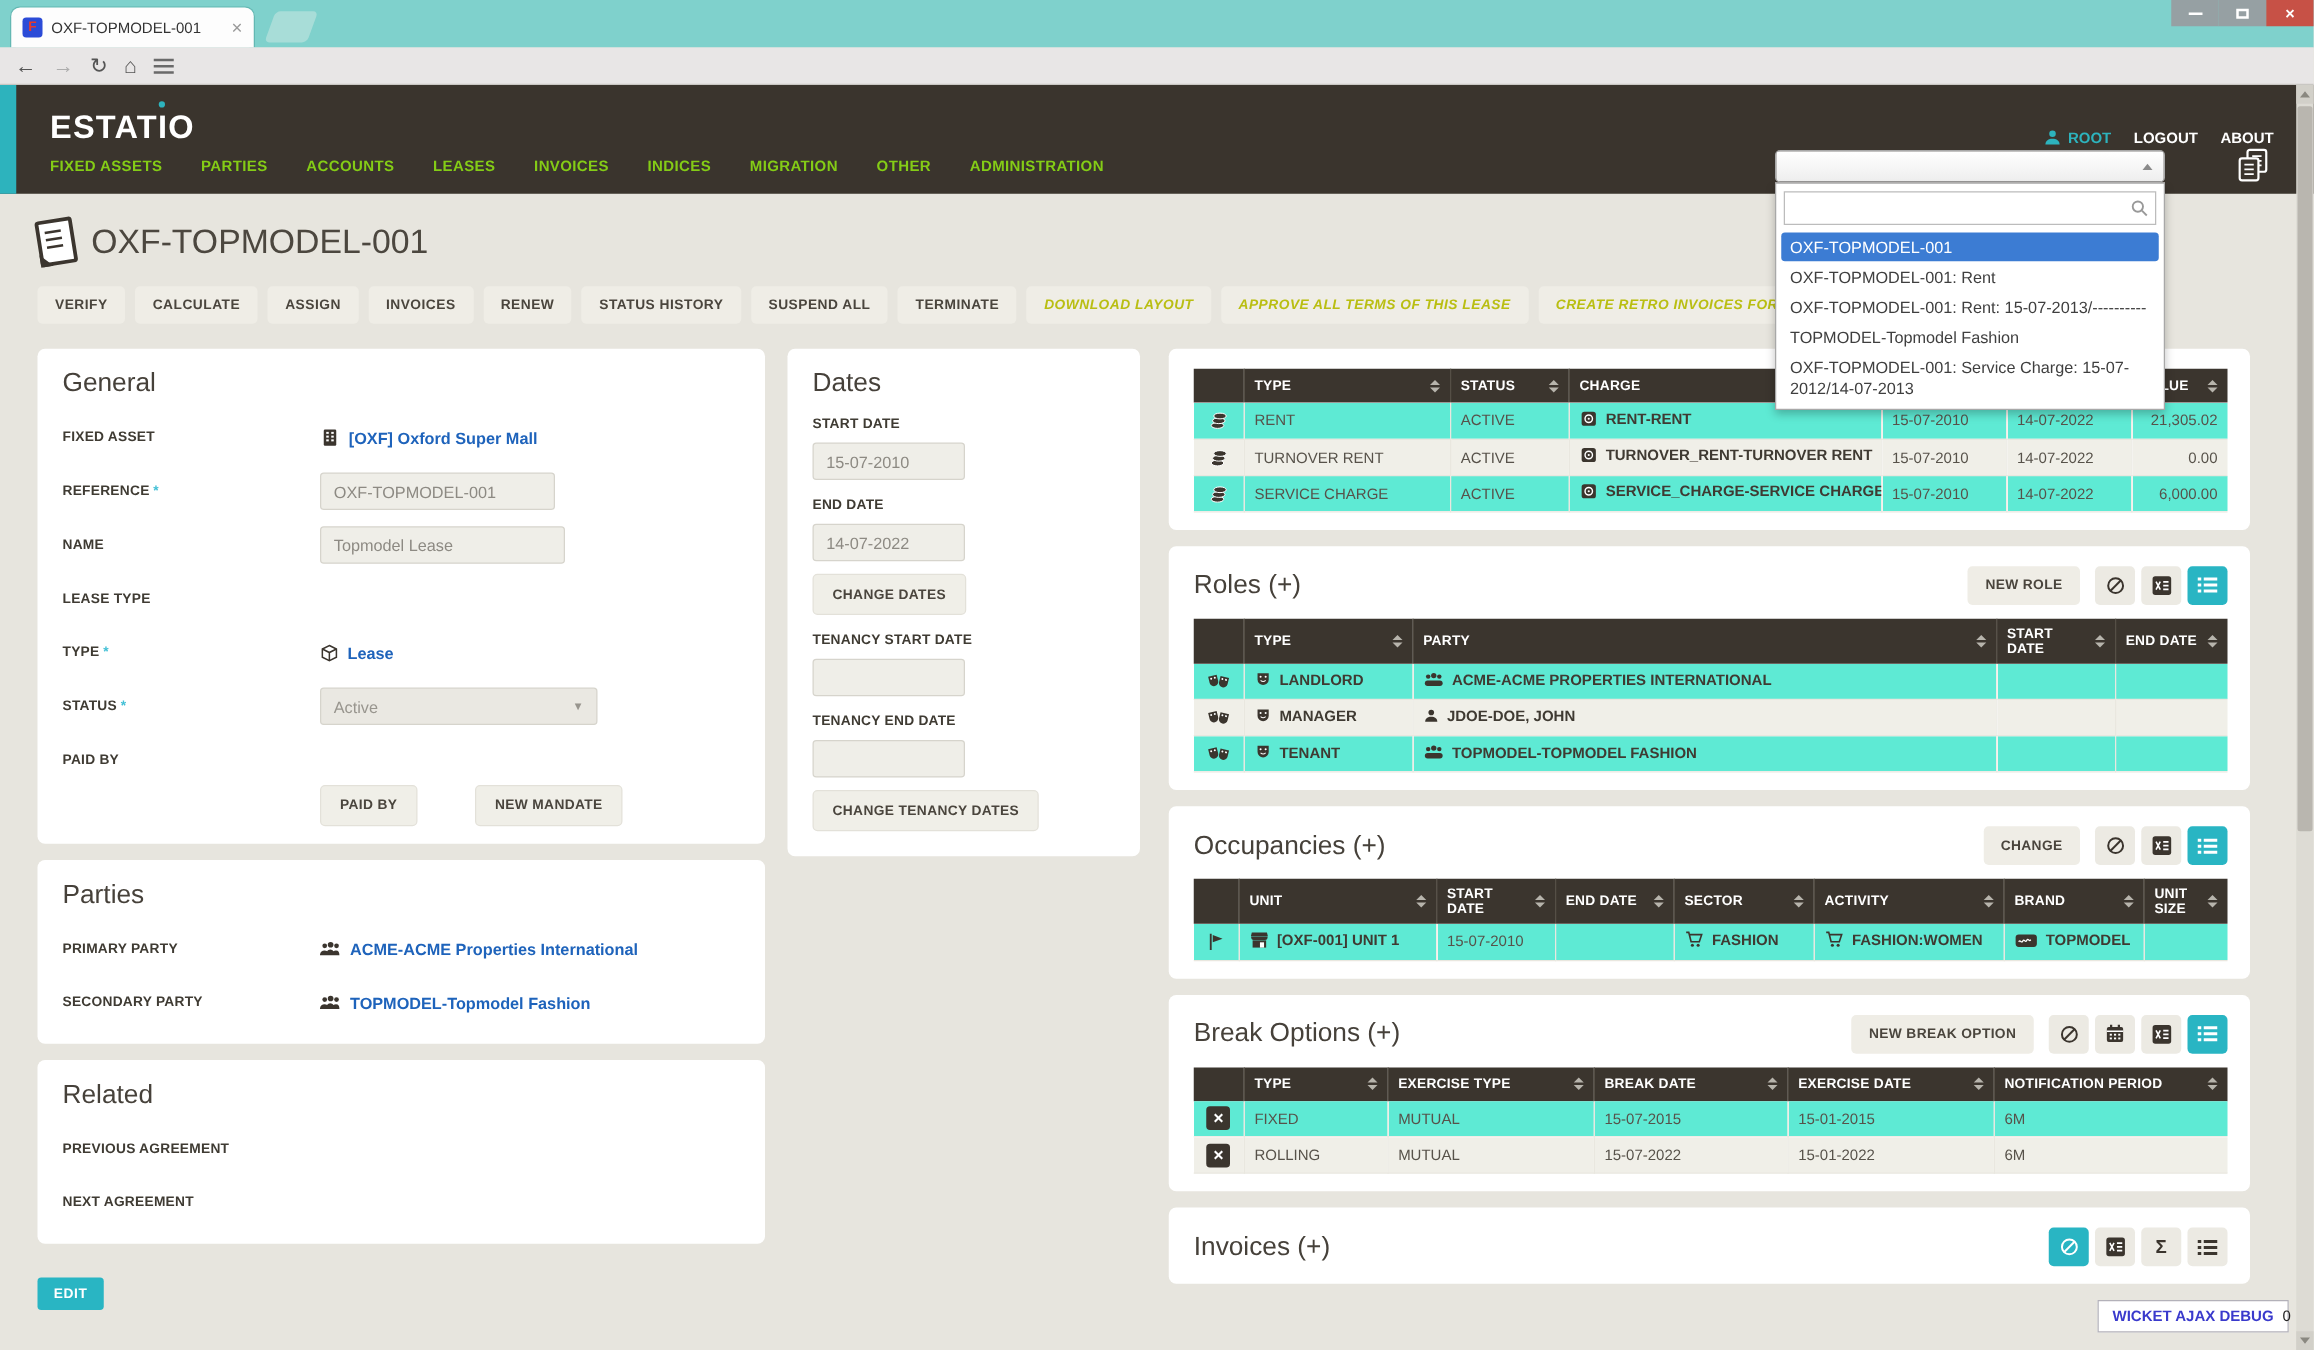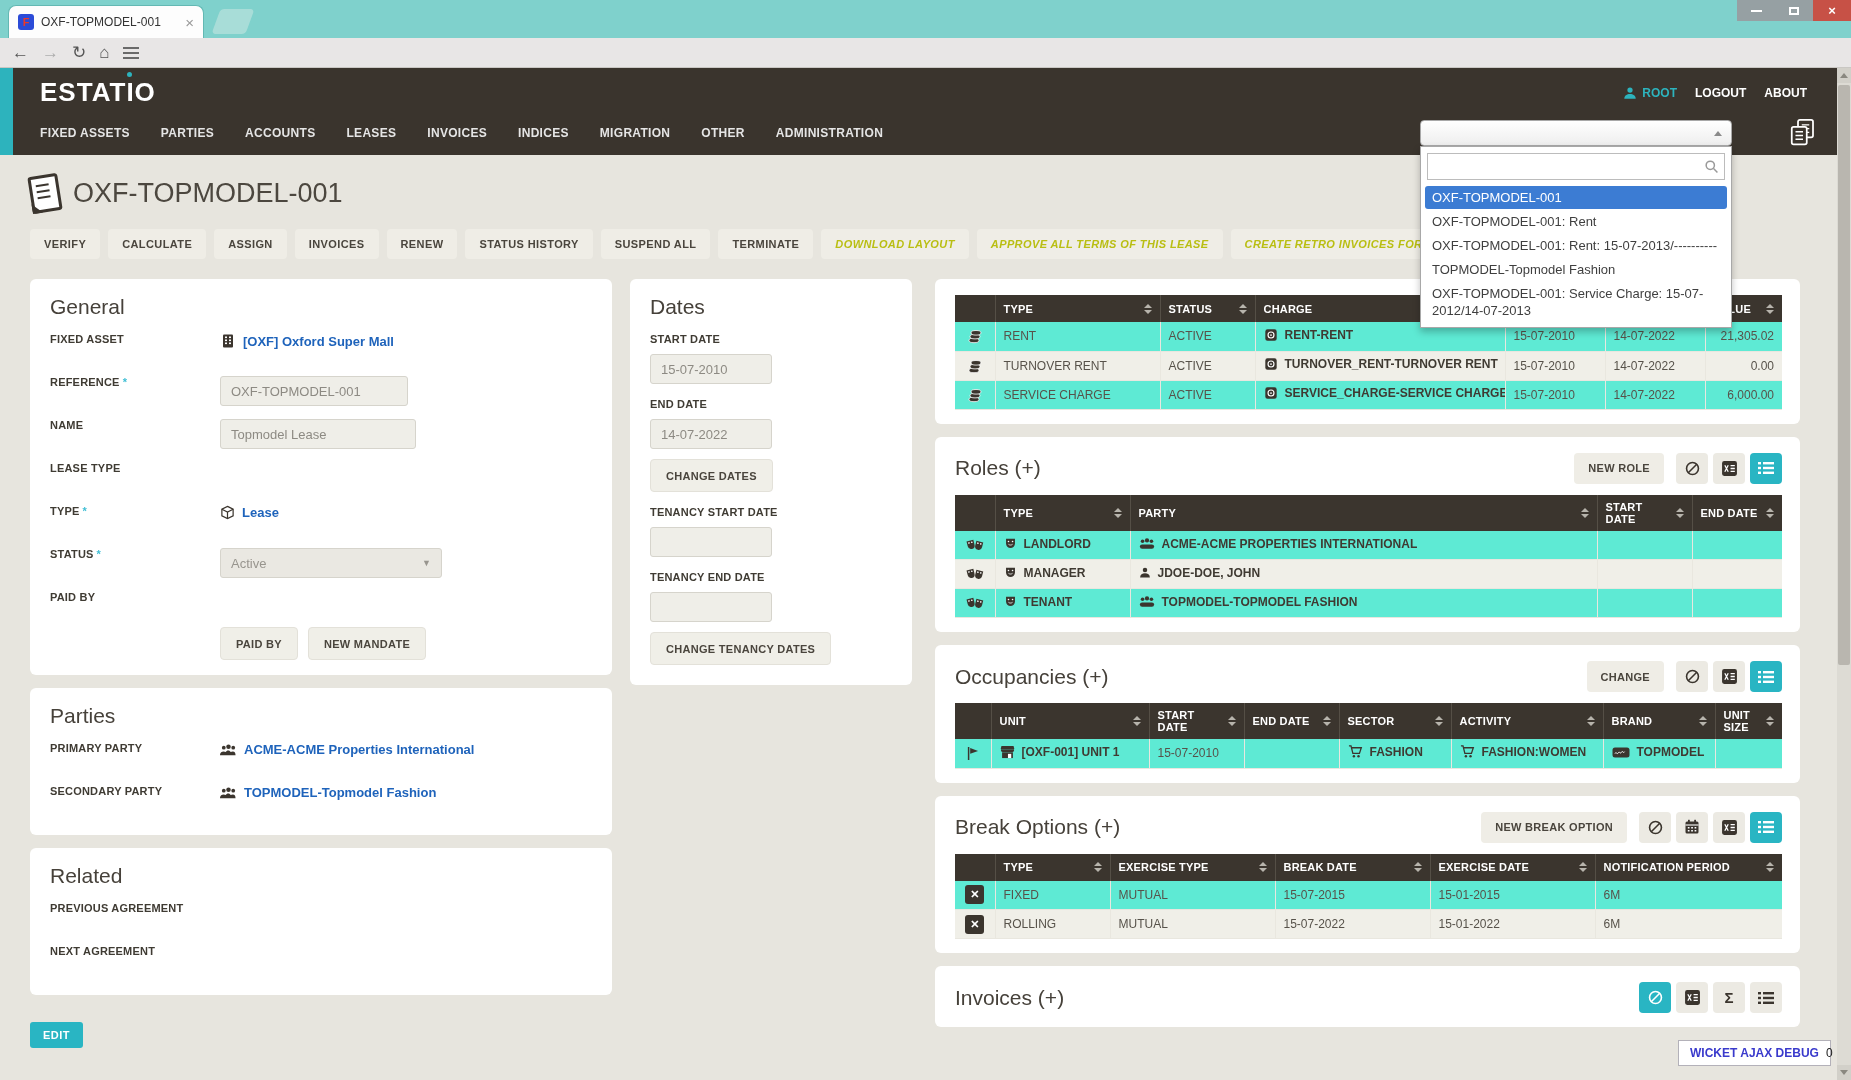--- a/index.html
+++ b/index.html
@@ -34,27 +34,27 @@
   .docicon { width:10px; height:13px; border:1px solid #9a9a9a; border-radius:1px; }
   .urltext { font-size:13px; color:#8b8b8b; white-space:nowrap; }
   .urlhost { color:#2c2c2c; }
   .staricon { margin-left:auto; color:#9b9b9b; font-size:15px; }
   .menuicon { width:16px; height:12px; border-top:2px solid #6a6a6a; border-bottom:2px solid #6a6a6a; position:relative; }
   .menuicon::after { content:""; position:absolute; left:0; top:3px; width:100%; height:2px; background:#6a6a6a; }
 
   
   .appheader { position:absolute; top:68px; left:0; width:100%; height:87px; background:#3a342d;
                border-left:13px solid #2db3bd; padding-left:27px; }
-  .hrow1 { display:flex; align-items:center; height:49px; padding-right:44px; }
+  .hrow1 { display:flex; align-items:flex-end; height:49px; padding-right:32px; }
   .logo { color:#fff; font-size:26px; font-weight:bold; letter-spacing:1px; }
   .logo-i { position:relative; }
   .logo-i::after { content:""; position:absolute; left:1px; top:-5px; width:5px; height:5px; border-radius:50%; background:#2db3bd; }
   .hright { margin-left:auto; display:flex; align-items:center; gap:18px; font-size:12px; font-weight:bold; color:#fff; }
   .huser { color:#2db3bd; display:flex; gap:5px; align-items:center; }
-  .nav { display:flex; gap:31px; padding-top:9px; font-size:12px; font-weight:bold; color:#e5e5e5; letter-spacing:.3px; }
+  .nav { display:flex; gap:31px; padding-top:9px; font-size:12px; font-weight:bold; color:#84cc16; letter-spacing:.3px; }
   .copyicon { position:absolute; right:34px; top:50px; }
 
   
   #main { position:absolute; top:155px; left:0; width:1837px; height:925px; }
   .pagetitle { position:absolute; left:30px; top:20px; display:flex; align-items:center; gap:13px; }
   .pagetitle h1 { font-size:27px; font-weight:400; color:#4c473f; }
   .docbig { width:30px; height:37px; border:3px solid #3b352e; border-radius:3px; transform:rotate(-9deg);
             background:#fff; position:relative; }
   .docbig i { position:absolute; left:4px; width:13px; height:2px; background:#3b352e; }
   .docbig i:nth-child(1){top:6px;} .docbig i:nth-child(2){top:12px;} .docbig i:nth-child(3){top:18px;}
@@ -69,21 +69,21 @@
 
   .col { position:absolute; top:124px; }
   .col.leftc { left:30px; width:582px; }
   .col.midc { left:630px; width:282px; }
   .col.rightc { left:935px; width:865px; }
 
   .panel { background:#fff; border-radius:6px; padding:16px 18px 14px 20px; margin-bottom:13px; }
   .ptitle { font-size:21px; color:#46413a; font-weight:400; }
   .panel > .ptitle { margin-bottom:14px; }
 
-  .frow { display:flex; align-items:flex-start; min-height:34px; margin-bottom:9px; }
+  .frow { display:flex; align-items:center; min-height:34px; margin-bottom:9px;gap:36px; }
   .flabel { width:170px; font-size:11px; font-weight:bold; color:#3f3b33; letter-spacing:.2px; flex-shrink:0; }
   .req { color:#41bfd5; margin-left:3px; }
   .flink { display:flex; align-items:center; gap:7px; color:#1e63bb; font-weight:bold; font-size:13px; text-decoration:none; }
   .icon-dark { color:#3b352e; }
   input.txt { height:30px; background:#efeee8; border:1px solid #d6d4cc; border-radius:3px; color:#8d8a83;
               font-size:13px; padding:0 10px; font-family:inherit; }
   .sel { width:222px; height:30px; background:#eae8e2; border:1px solid #d6d4cc; border-radius:3px;
          color:#98958e; font-size:13px; display:flex; align-items:center; justify-content:space-between; padding:0 10px; }
   .caret { font-size:9px; color:#98958e; }
   .gbtn { height:33px; padding:0 15px; background:#f0efe8; border:1px solid #e3e1d9; border-radius:4px;

